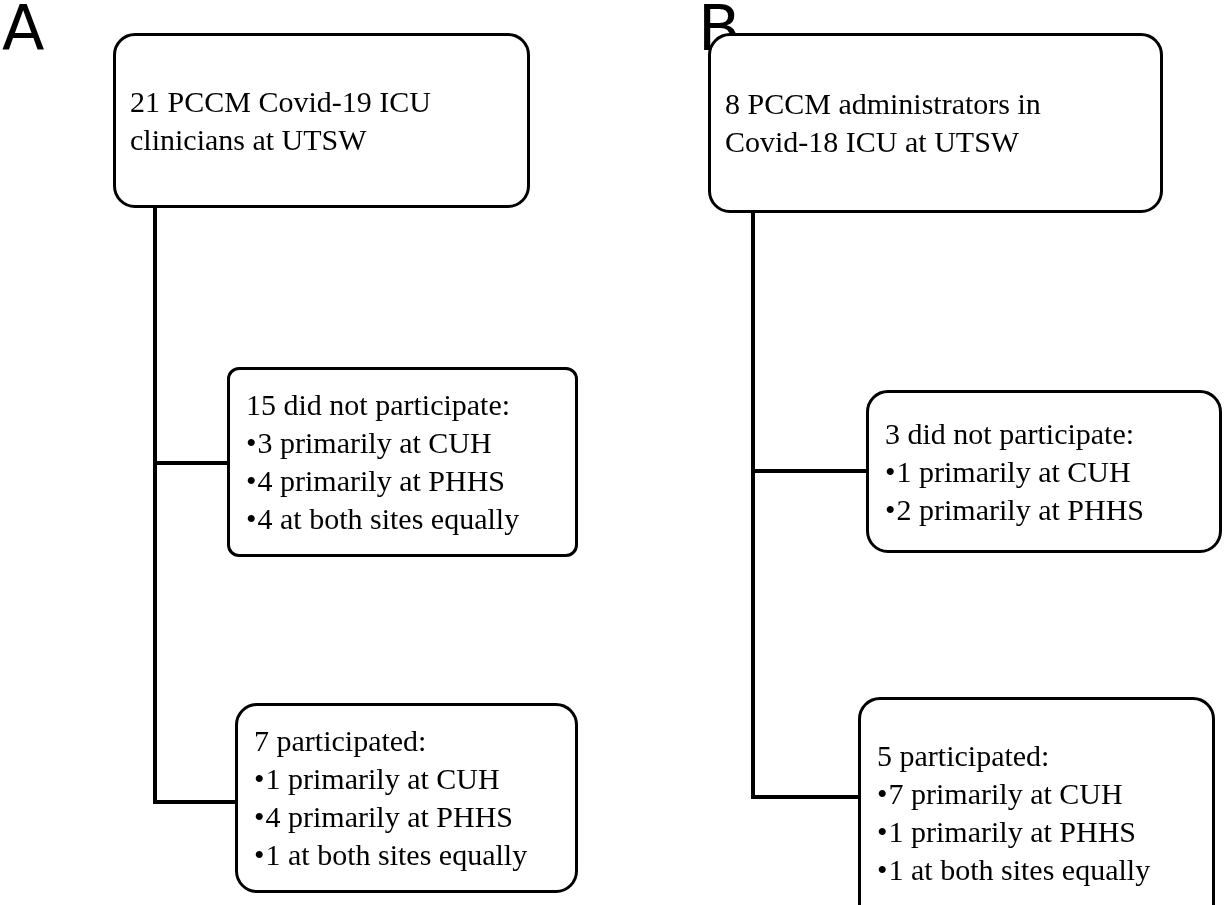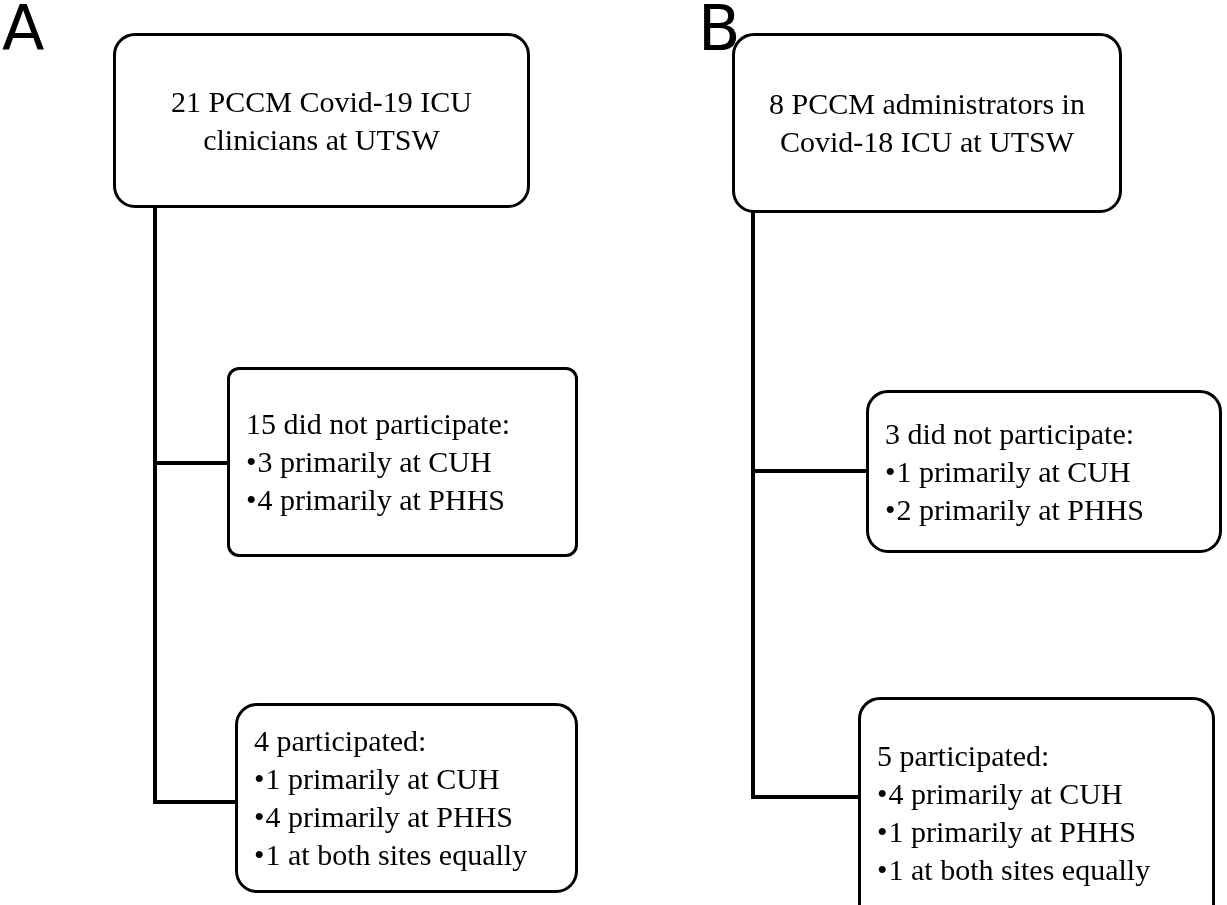--- a/index.html
+++ b/index.html
@@ -45,21 +45,21 @@
     top: 50%;
     transform: translateY(-50%);
     padding: 0 14px;
     box-sizing: border-box;
   }
   .node-line {
     font-size: 30px;
     line-height: 38px;
     white-space: nowrap;
   }
-  .node.centered .node-line { text-align: center; }
+  .node.centered .node-line { }
   .node.listed  .node-line  { text-align: left; }
   .node.listed .node-line.heading { padding-left: 2px; }
   .node.listed .node-line.bullet { padding-left: 2px; }
   .node.listed .node-line.bullet::before {
     content: "\2022";
     display: inline-block;
     margin-right: 1px;
   }
 
   
@@ -87,55 +87,56 @@
       <div class="node-line">21 PCCM Covid-19 ICU</div>
       <div class="node-line">clinicians at UTSW</div>
     </div>
   </div>
 
   <div class="node listed" style="left:227px; top:367px; width:351px; height:190px;border-radius:12px;">
     <div class="node-body">
       <div class="node-line heading">15 did not participate:</div>
       <div class="node-line bullet">3 primarily at CUH</div>
       <div class="node-line bullet">4 primarily at PHHS</div>
+      <div class="node-line bullet">4 at both sites equally</div>
     </div>
   </div>
 
   <div class="node listed" style="left:235px; top:703px; width:343px; height:190px;">
     <div class="node-body">
-      <div class="node-line heading">4 participated:</div>
+      <div class="node-line heading">7 participated:</div>
       <div class="node-line bullet">1 primarily at CUH</div>
       <div class="node-line bullet">4 primarily at PHHS</div>
       <div class="node-line bullet">1 at both sites equally</div>
     </div>
   </div>
 
   <div class="panel-label" id="label-b">B</div>
 
   <div class="conn conn-v" style="left:751px; top:211px; height:588px;"></div>
   <div class="conn conn-h" style="left:751px; top:469px; width:122px;"></div>
   <div class="conn conn-h" style="left:751px; top:795px; width:114px;"></div>
 
-  <div class="node centered" style="left:732px; top:33px; width:390px; height:180px;padding-left:28px;">
+  <div class="node centered" style="left:708px; top:33px; width:455px; height:180px;padding-left:28px;">
     <div class="node-body">
       <div class="node-line">8 PCCM administrators in</div>
       <div class="node-line">Covid-18 ICU at UTSW</div>
     </div>
   </div>
 
   <div class="node listed" style="left:866px; top:390px; width:356px; height:163px;">
     <div class="node-body">
       <div class="node-line heading">3 did not participate:</div>
       <div class="node-line bullet">1 primarily at CUH</div>
       <div class="node-line bullet">2 primarily at PHHS</div>
     </div>
   </div>
 
   <div class="node listed" style="left:858px; top:697px; width:357px; height:232px;">
     <div class="node-body">
       <div class="node-line heading">5 participated:</div>
-      <div class="node-line bullet">4 primarily at CUH</div>
+      <div class="node-line bullet">7 primarily at CUH</div>
       <div class="node-line bullet">1 primarily at PHHS</div>
       <div class="node-line bullet">1 at both sites equally</div>
     </div>
   </div>
 
 </div>
 
 </body></html>

